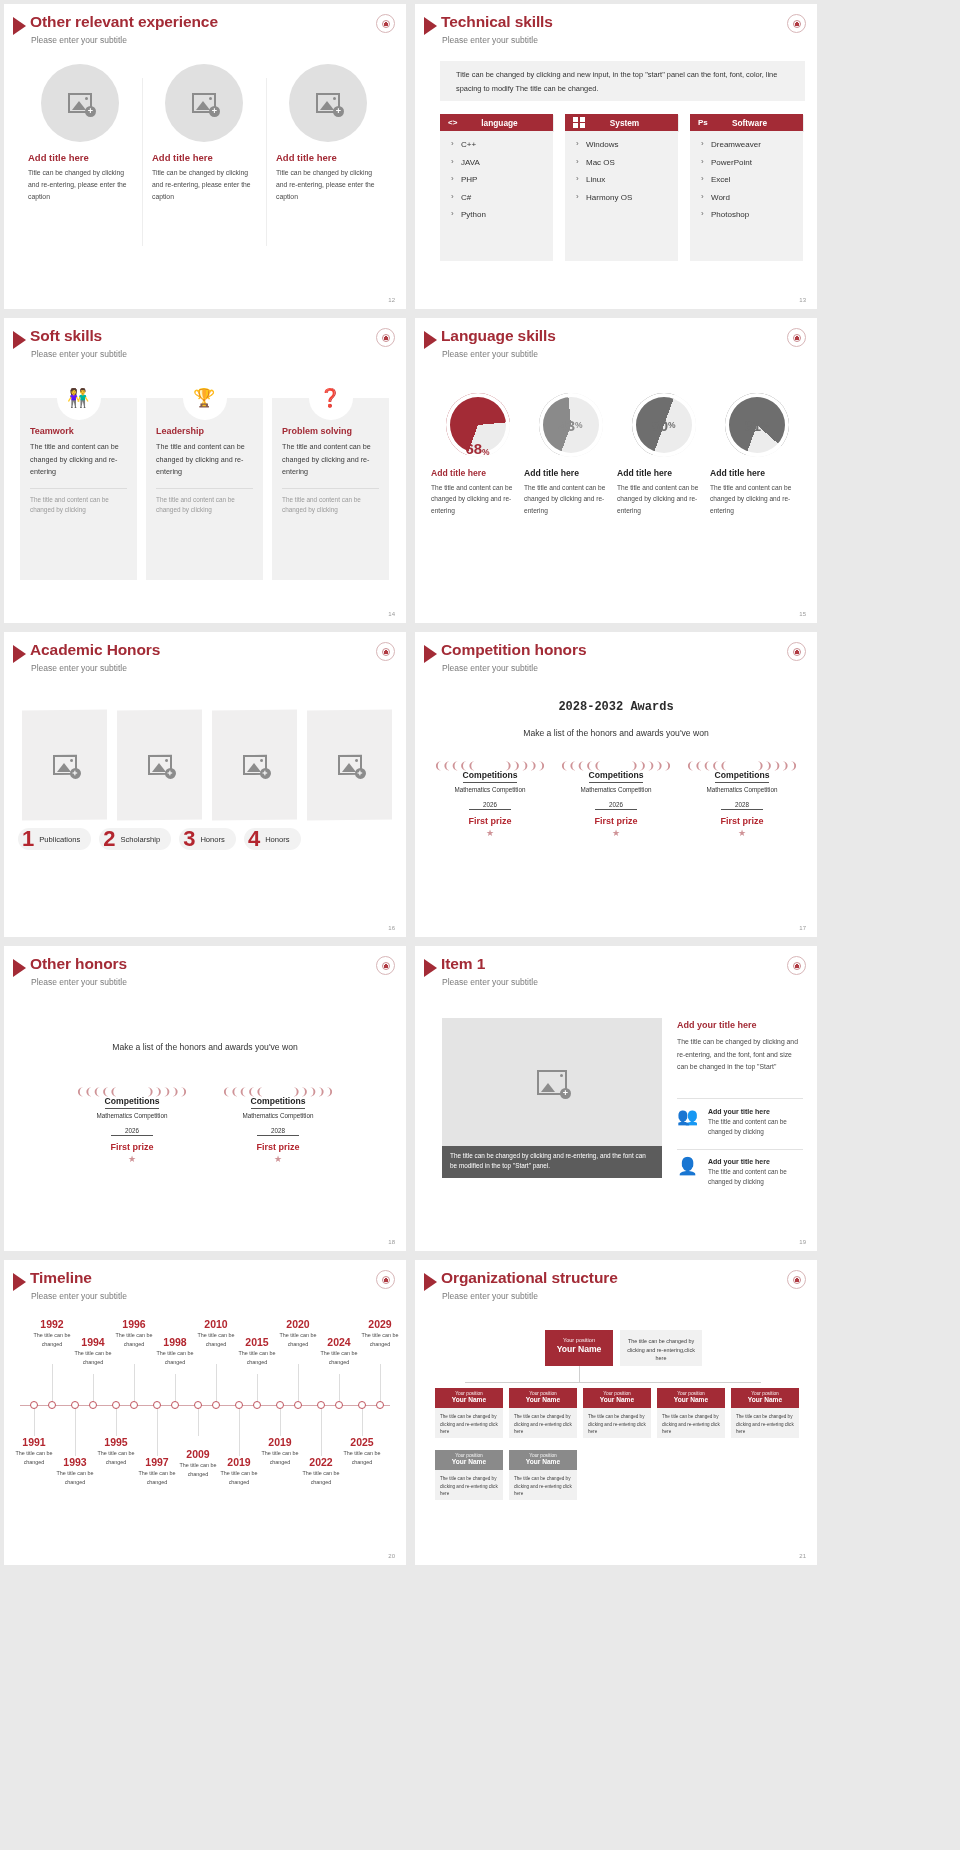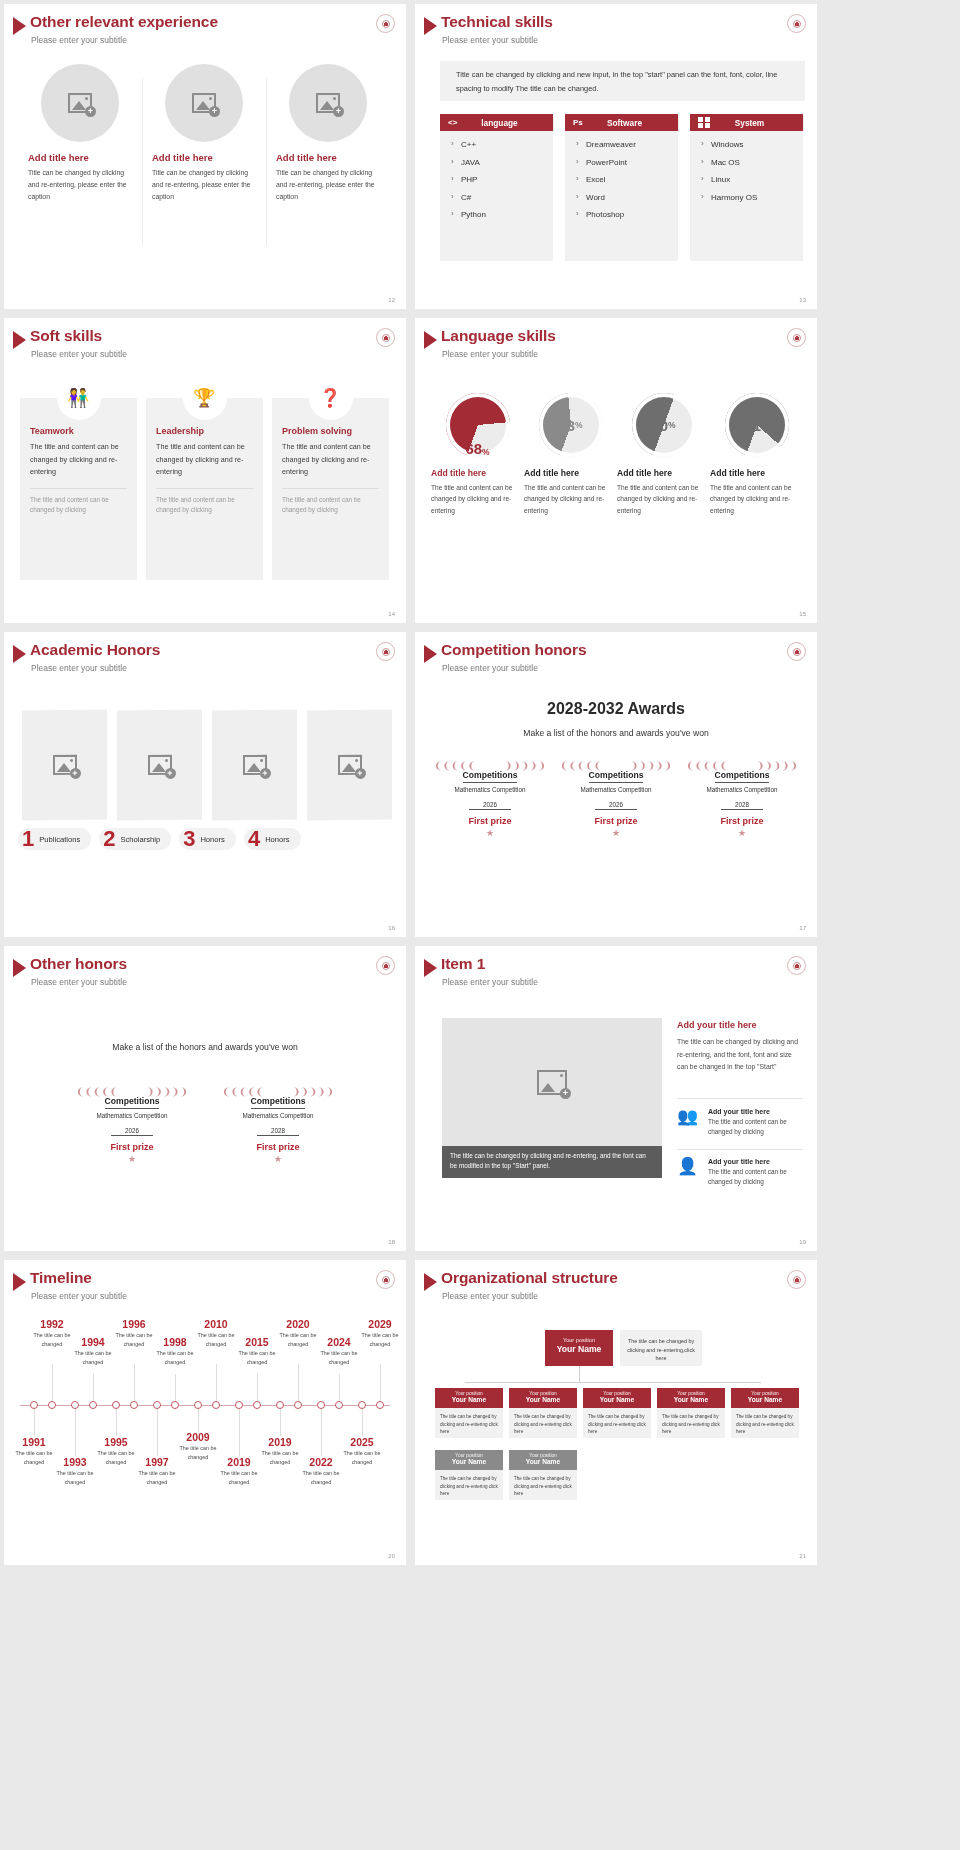--- a/index.html
+++ b/index.html
@@ -124,21 +124,21 @@
              display:flex; align-items:center; justify-content:center;
              transform:skewY(-0.6deg); }
   .ah-nums { position:absolute; left:14px; top:196px; width:380px; display:flex; gap:8px;}
   .ah-pill { display:flex; align-items:center; height:22px; background:#f2f2f2;
              border-radius:11px; padding:0 11px 0 4px; }
   .ah-n { font-size:22px; font-weight:bold; color:#b3262f; line-height:1; margin-right:5px;}
   .ah-l { font-size:7.6px; color:#2e2e2e;}
 
   
   .aw-h1 { position:absolute; left:0; right:0; top:68px; text-align:center;
-           font-size:16px; font-weight:bold; color:#2b2b2b; }
+           font-size:12px; font-weight:bold; color:#2b2b2b;font-family:Liberation Mono, monospace; }
   .aw-h2 { position:absolute; left:0; right:0; top:96px; text-align:center;
            font-size:8.6px; color:#333; }
   .wr-row { position:absolute; left:16px; top:128px; width:370px; display:flex; justify-content:center; gap:16px;}
   .wr { width:110px; position:relative; text-align:center; padding:4px 16px 8px;}
   .leaf { position:absolute; top:2px; width:22px; height:62px; color:#cf9397; font-size:10px;
           line-height:.78; }
   .leaf.l { left:-1px; }
   .leaf.r { right:-1px; transform:scaleX(-1); }
   .wr-t { font-size:8.6px; font-weight:bold; color:#1f1f1f; padding-bottom:2px;
           border-bottom:1px solid #555; display:inline-block;}
@@ -246,48 +246,48 @@
         <ul class="col-bd">
           <li>C++</li>
           <li>JAVA</li>
           <li>PHP</li>
           <li>C#</li>
           <li>Python</li>
         </ul>
       </div>
       <div class="col">
         <div class="col-hd">
-          <span class="gl">Ps</span>
-          <span class="lb">Software</span>
-        </div>
-        <ul class="col-bd">
-          <li>Dreamweaver</li>
-          <li>PowerPoint</li>
-          <li>Excel</li>
-          <li>Word</li>
-          <li>Photoshop</li>
-        </ul>
-      </div>
-      <div class="col">
-        <div class="col-hd">
           <span class="gl">
             <span class="win-g">
                 <span></span>
                 <span></span>
                 <span></span>
                 <span></span>
               </span>
           </span>
           <span class="lb">System</span>
         </div>
         <ul class="col-bd">
           <li>Windows</li>
           <li>Mac OS</li>
           <li>Linux</li>
           <li>Harmony OS</li>
+        </ul>
+      </div>
+      <div class="col">
+        <div class="col-hd">
+          <span class="gl">Ps</span>
+          <span class="lb">Software</span>
+        </div>
+        <ul class="col-bd">
+          <li>Dreamweaver</li>
+          <li>PowerPoint</li>
+          <li>Excel</li>
+          <li>Word</li>
+          <li>Photoshop</li>
         </ul>
       </div>
     </div>
     <div class="pg">13</div>
   </div>
 
   <div class="slide">
     <div class="arrow"></div>
     <div class="s-title">Soft skills</div>
     <div class="s-sub">Please enter your subtitle</div>
@@ -589,21 +589,21 @@
         <div class="tl-dn" style="left: 86px; top: 176px;">
           <div class="tl-y">1995</div>
           <div class="tl-x">The title can be changed</div>
         </div>
         <div class="tl-stem" style="left: 112px; top: 148px; height: 28px;"></div>
         <div class="tl-dn" style="left: 127px; top: 196px;">
           <div class="tl-y">1997</div>
           <div class="tl-x">The title can be changed</div>
         </div>
         <div class="tl-stem" style="left: 153px; top: 148px; height: 48px;"></div>
-        <div class="tl-dn" style="left: 168px; top: 171px;">
+        <div class="tl-dn" style="left: 168px; top: 188px;">
           <div class="tl-y">2009</div>
           <div class="tl-x">The title can be changed</div>
         </div>
         <div class="tl-stem" style="left: 194px; top: 148px; height: 28px;"></div>
         <div class="tl-dn" style="left: 209px; top: 196px;">
           <div class="tl-y">2019</div>
           <div class="tl-x">The title can be changed</div>
         </div>
         <div class="tl-stem" style="left: 235px; top: 148px; height: 48px;"></div>
         <div class="tl-dn" style="left: 250px; top: 176px;">

